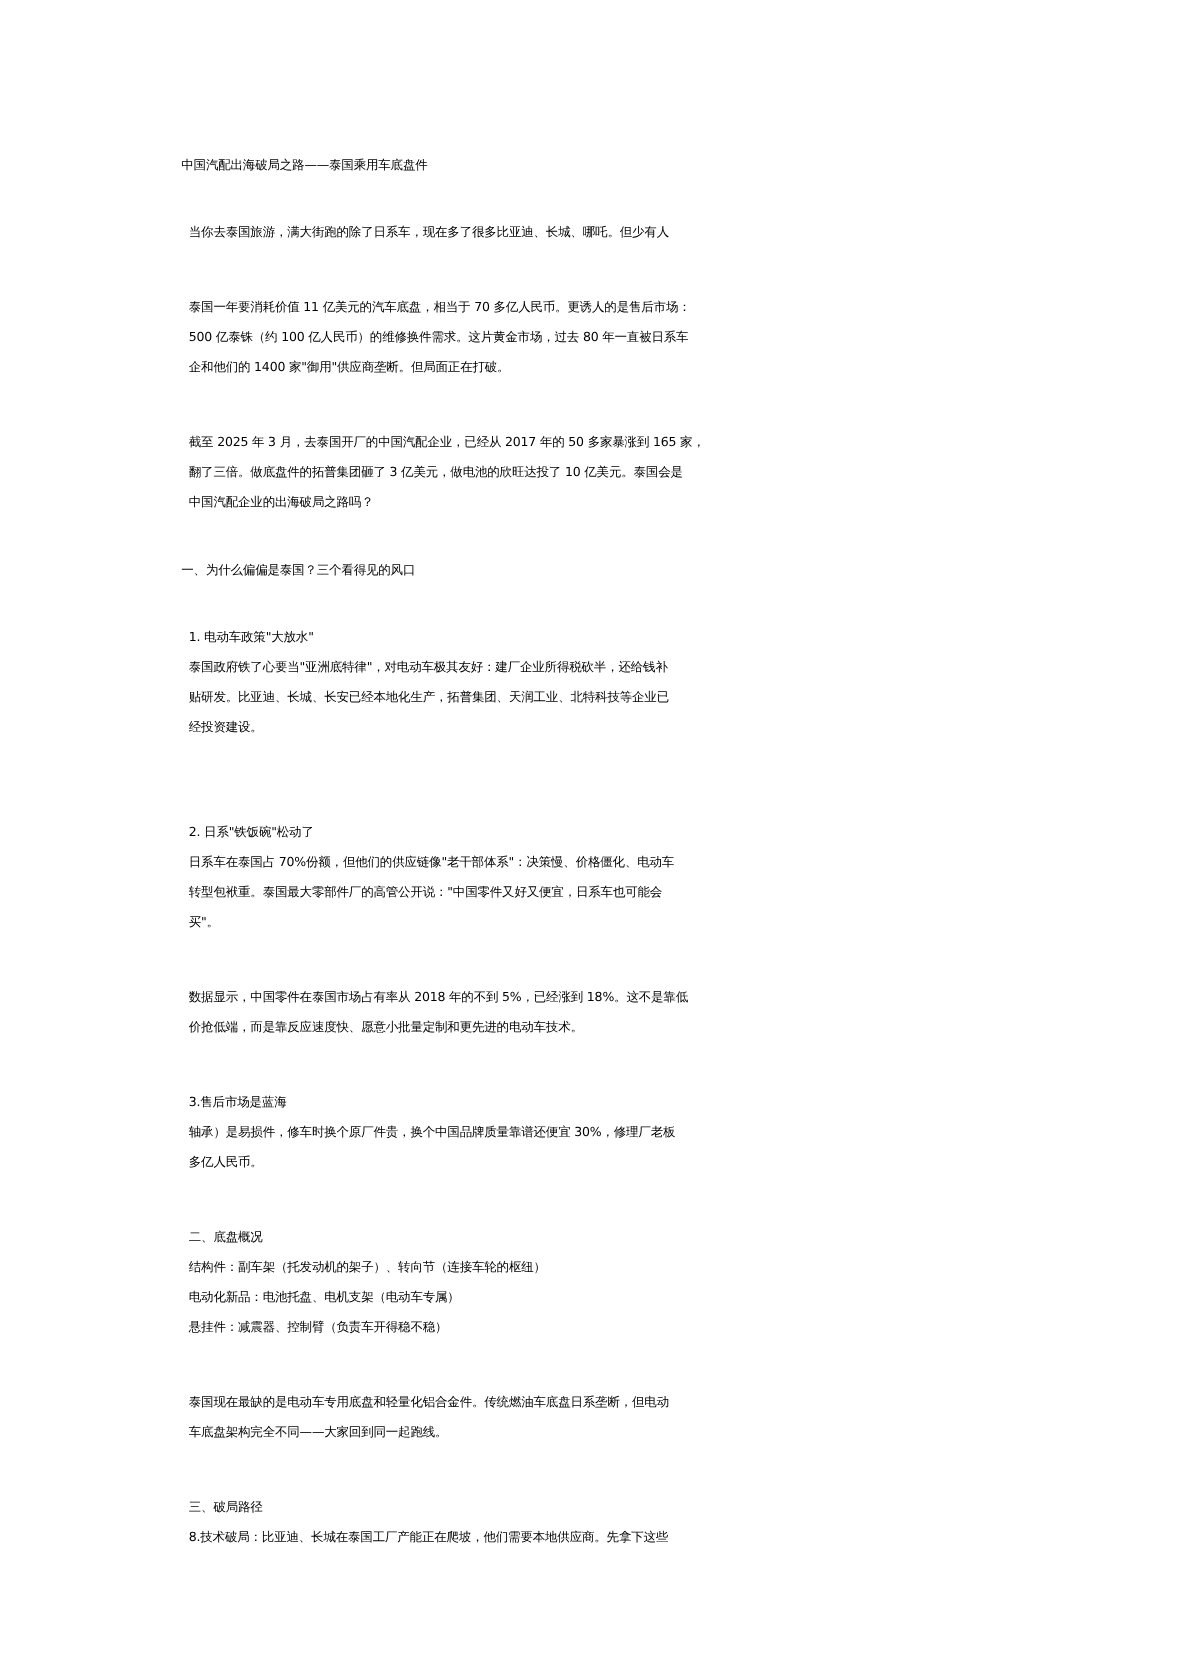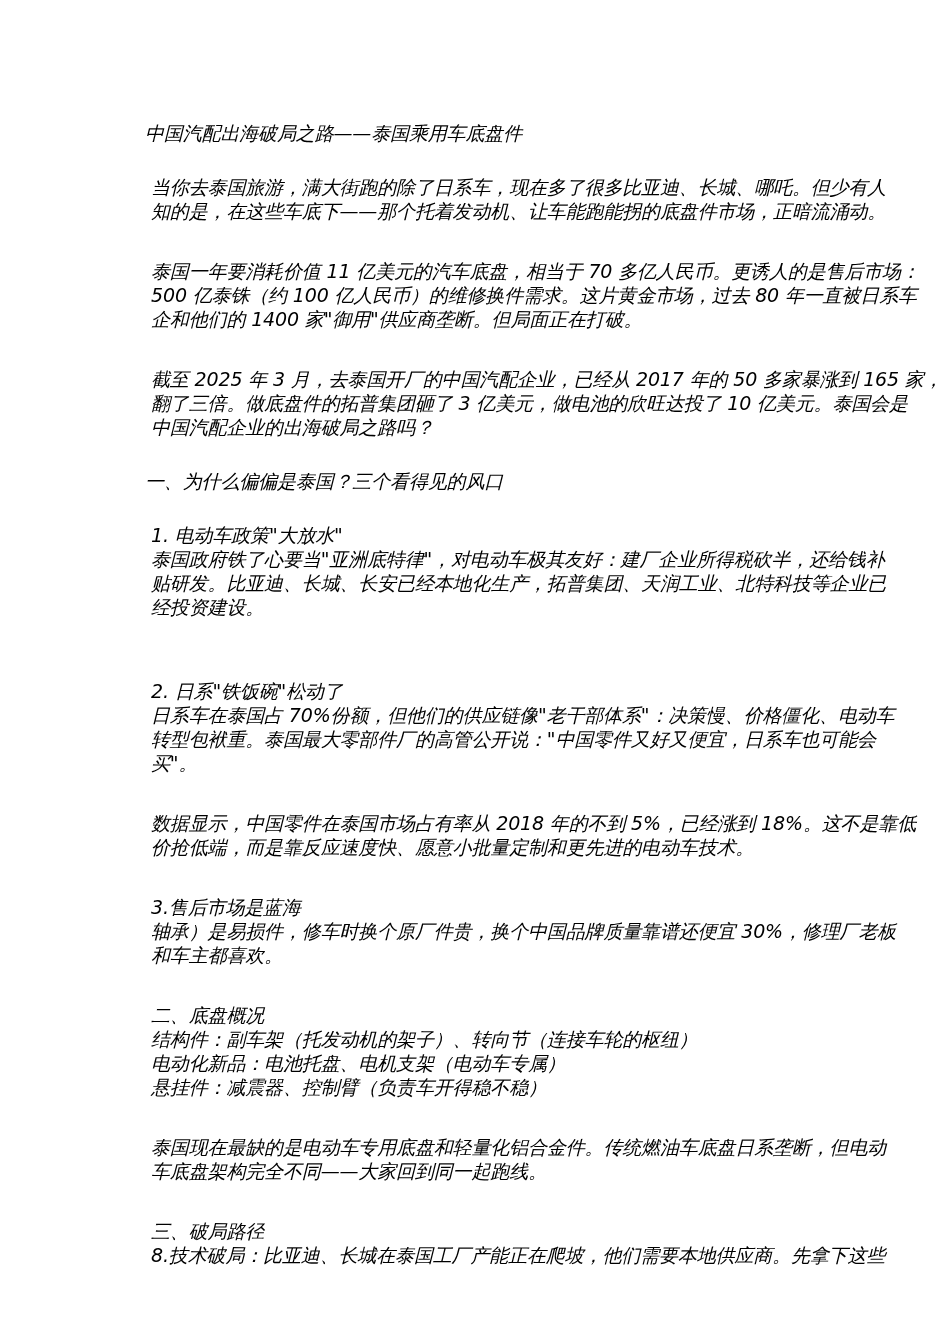--- a/index.html
+++ b/index.html
@@ -15,44 +15,42 @@
       font-family: "DejaVu Sans", "Liberation Sans", sans-serif;
       color: #000000;
     }
     .page {
       position: absolute;
       left: 145px;
       top: 121px;
       width: 665px;
     }
     .line {
-      font-size: 19px;
+      font-size: 10px;
       line-height: 24px;
       height: 24px;
       white-space: nowrap;
       letter-spacing: -0.15px;
-      font-style: italic;
     }
     .para {
       margin: 6px;
     }
     .gap-1 { height: 24px; }
     .gap-2 { height: 48px; }
   </style>
 </head>
 <body>
 
 <div class="page">
 
   <div class="line">中国汽配出海破局之路——泰国乘用车底盘件</div>
   <div class="gap-1"></div>
 
   <div class="para">
     <div class="line">当你去泰国旅游，满大街跑的除了日系车，现在多了很多比亚迪、长城、哪吒。但少有人</div>
-    <div class="line">知的是，在这些车底下——那个托着发动机、让车能跑能拐的底盘件市场，正暗流涌动。</div>
   </div>
   <div class="gap-1"></div>
 
   <div class="para">
     <div class="line">泰国一年要消耗价值 11 亿美元的汽车底盘，相当于 70 多亿人民币。更诱人的是售后市场：</div>
     <div class="line">500 亿泰铢（约 100 亿人民币）的维修换件需求。这片黄金市场，过去 80 年一直被日系车</div>
     <div class="line">企和他们的 1400 家"御用"供应商垄断。但局面正在打破。</div>
   </div>
   <div class="gap-1"></div>
 
@@ -84,21 +82,21 @@
 
   <div class="para">
     <div class="line">数据显示，中国零件在泰国市场占有率从 2018 年的不到 5%，已经涨到 18%。这不是靠低</div>
     <div class="line">价抢低端，而是靠反应速度快、愿意小批量定制和更先进的电动车技术。</div>
   </div>
   <div class="gap-1"></div>
 
   <div class="para">
     <div class="line">3.售后市场是蓝海</div>
     <div class="line">轴承）是易损件，修车时换个原厂件贵，换个中国品牌质量靠谱还便宜 30%，修理厂老板</div>
-    <div class="line">和车主都喜欢。</div>
+    <div class="line">多亿人民币。</div>
   </div>
   <div class="gap-1"></div>
 
   <div class="para">
     <div class="line">二、底盘概况</div>
     <div class="line">结构件：副车架（托发动机的架子）、转向节（连接车轮的枢纽）</div>
     <div class="line">电动化新品：电池托盘、电机支架（电动车专属）</div>
     <div class="line">悬挂件：减震器、控制臂（负责车开得稳不稳）</div>
   </div>
   <div class="gap-1"></div>

